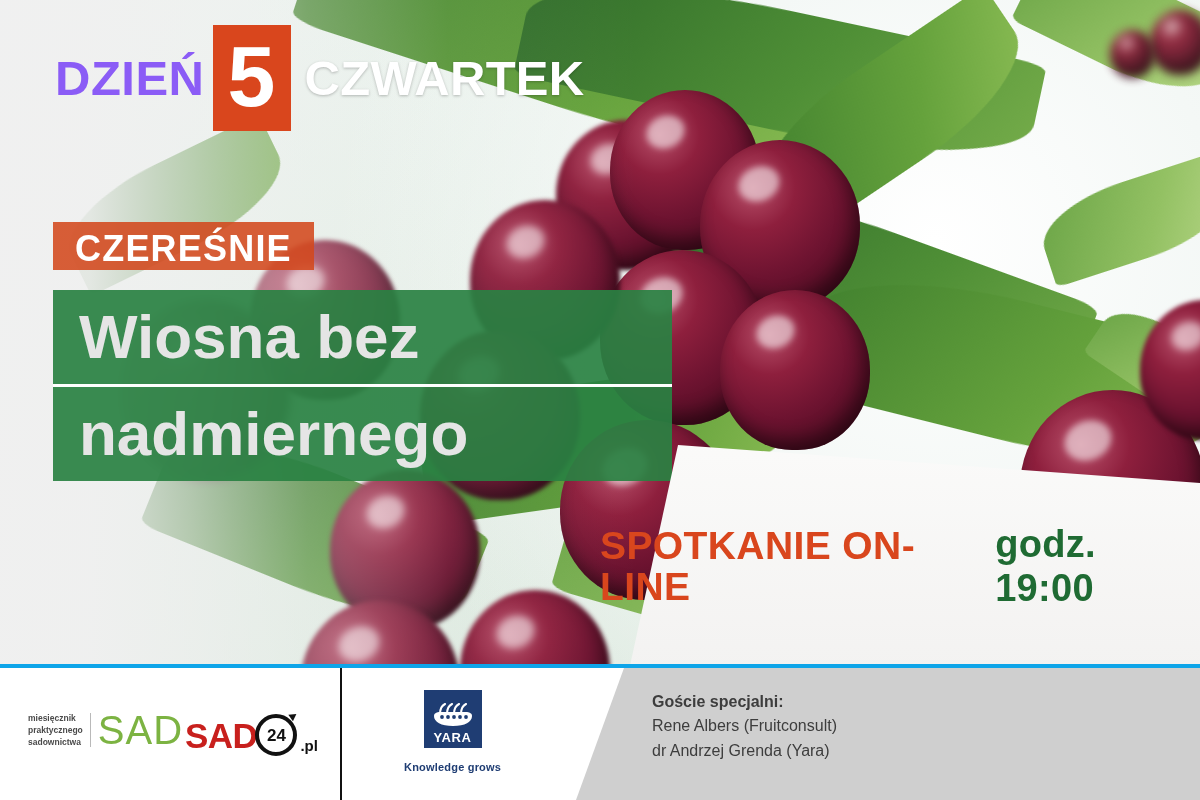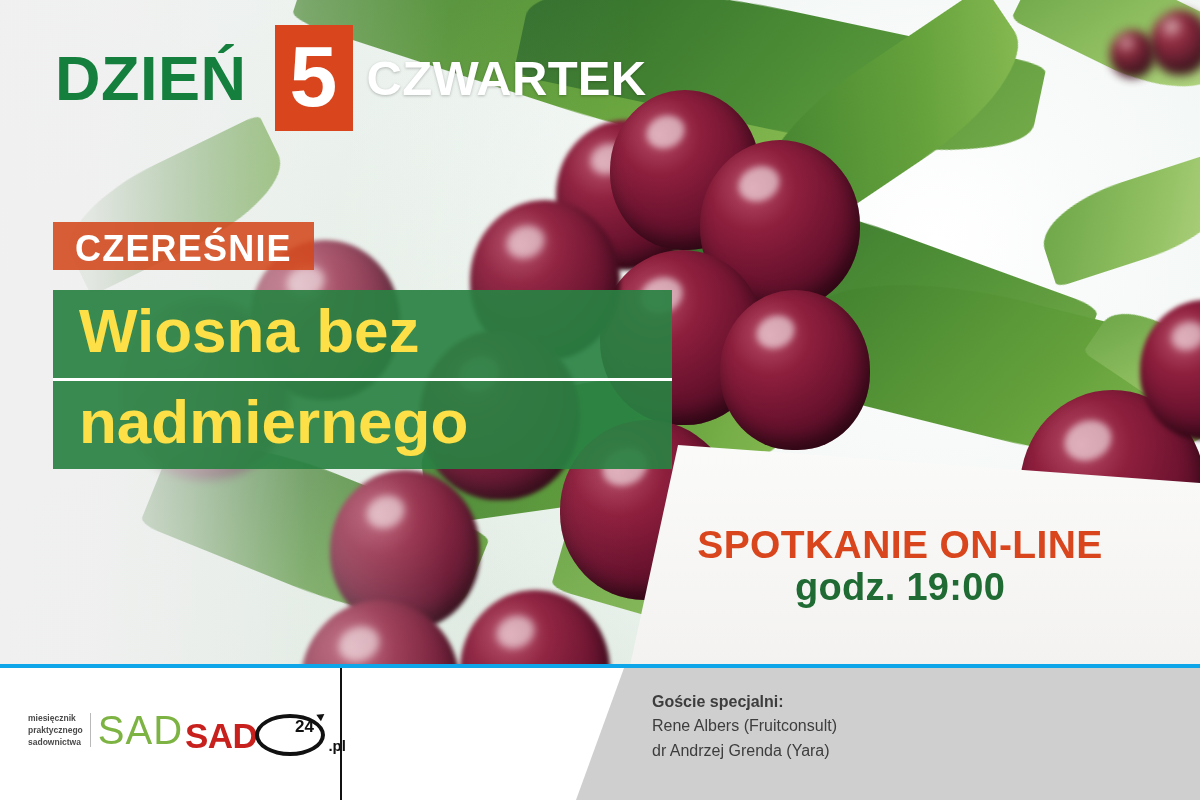--- a/index.html
+++ b/index.html
@@ -47,22 +47,22 @@
       rgba(240,240,240,.93) 14%,
       rgba(240,240,240,.66) 30%,
       rgba(240,240,240,.30) 48%,
       rgba(240,240,240,.06) 70%,
       rgba(240,240,240,0) 100%);
   }
 
   
   .dayrow{position:absolute;left:55px;top:25px;height:106px;display:flex;align-items:center;}
   .dzien{
-    color:#15803d;font-weight:700;font-size:63px;letter-spacing:.5px;
-    line-height:1;padding-right:28px;
+    color:#8b5cf6;font-weight:700;font-size:49px;letter-spacing:.5px;
+    line-height:1;padding-right:8px;
   }
   .daynum{
     background:#d9461d;color:#ffffff;font-weight:700;font-size:86px;line-height:1;
     width:78px;height:106px;display:flex;align-items:center;justify-content:center;
     box-sizing:border-box;padding-bottom:4px;
   }
   .weekday{
     color:#ffffff;font-weight:700;font-size:49px;letter-spacing:.3px;line-height:1;
     padding-left:14px;text-shadow:0 1px 3px rgba(0,0,0,.25);
   }
@@ -72,35 +72,35 @@
     position:absolute;left:53px;top:222px;
     background:rgba(211,72,29,.88);
     color:#ffffff;font-weight:700;font-size:36px;letter-spacing:1.2px;
     padding:9px 22px 3px 22px;line-height:1;
   }
 
   
   .titlewrap{position:absolute;left:53px;top:290px;width:619px;}
   .tline{
     background:rgba(41,129,66,.92);
-    color:#fde047;font-weight:700;font-size:62px;line-height:1;
-    padding:10px 0 16px 26px;box-sizing:border-box;
+    color:#e5e5e5;font-weight:700;font-size:62px;line-height:1;
+    padding:16px 0 16px 26px;box-sizing:border-box;
     border-bottom:3px solid #ffffff;
   }
   .tline:last-child{border-bottom:none;}
 
   
   .rightpanel{
     position:absolute;left:600px;top:425px;width:600px;height:250px;
     background:linear-gradient(180deg,#fbfbfa 0%,#f3f2f1 100%);
     clip-path:polygon(78px 20px, 600px 58px, 600px 250px, 28px 250px);
   }
   .rp-inner{
     position:absolute;left:600px;top:425px;width:600px;height:250px;
-    display:flex;flex-direction:column;align-items:center;justify-content:center;
+    display:flex;flex-direction:row;align-items:center;justify-content:center;
     padding-top:34px;box-sizing:border-box;
   }
   .spotk{color:#d9461d;font-weight:700;font-size:39px;letter-spacing:.4px;line-height:1.05;}
   .bigdate{color:#1f6b33;font-weight:700;font-size:57px;line-height:1.12;letter-spacing:.5px;}
   .hour{color:#1f6b33;font-weight:700;font-size:38px;line-height:1.15;letter-spacing:.3px;}
 
   
   .bottombar{
     position:absolute;left:0;bottom:0;width:1200px;height:132px;background:#ffffff;
     border-top:4px solid #0ea5e9;
@@ -114,21 +114,21 @@
     text-align:left;padding-right:7px;
   }
   .sadmag .bar{width:1px;height:34px;background:#b9b9b9;margin-right:7px;}
   .sadmag .word{color:#7cb342;font-size:40px;font-weight:400;letter-spacing:1px;line-height:1;}
 
   
   .sad24{position:absolute;left:185px;top:46px;display:flex;align-items:center;}
   .sad24 .w{color:#c8201d;font-size:35px;font-weight:700;letter-spacing:-.5px;line-height:1;}
   .sad24 .circ{
     position:relative;width:34px;height:34px;border:4px solid #111;border-radius:50%;
-    display:flex;justify-content:center;margin-left:-2px;padding-left:28px;
+    display:flex;align-items:center;justify-content:center;margin-left:-2px;
   }
   .sad24 .circ span{font-size:17px;font-weight:700;color:#111;line-height:1;}
   .sad24 .circ::before{
     content:"";position:absolute;right:-4px;top:-6px;width:0;height:0;
     border-left:7px solid #111;border-top:4px solid transparent;border-bottom:4px solid transparent;
     transform:rotate(-35deg);
   }
   .sad24 .pl{font-size:15px;font-weight:700;color:#111;margin-left:3px;align-self:flex-end;margin-bottom:2px;}
 
   
@@ -231,20 +231,42 @@
     <div class="sad24">
       <div class="w">SAD</div>
       <div class="circ">
         <span>24</span>
       </div>
       <div class="pl">.pl</div>
     </div>
 
     <div class="divider"></div>
 
+    <div class="yara">
+      <div class="mark">
+        <svg width="46" height="26" viewBox="0 0 46 26" aria-hidden="true">
+          <g fill="none" stroke="#ffffff" stroke-width="2.1" stroke-linecap="round">
+            <path d="M10 11 C10 5, 13 2, 15 1"></path>
+            <path d="M17 11 C17 5, 20 2, 22 1"></path>
+            <path d="M24 11 C24 5, 27 2, 29 1"></path>
+            <path d="M31 11 C31 5, 34 2, 36 1"></path>
+          </g>
+          <path d="M4 13 C4 10, 7 9, 10 9 L36 9 C39 9, 42 10, 42 13 C42 19, 35 23, 23 23 C11 23, 4 19, 4 13 Z" fill="#ffffff"></path>
+          <g fill="#1f3d73">
+            <circle cx="12" cy="14" r="1.9"></circle>
+              <circle cx="18" cy="14" r="1.9"></circle>
+            <circle cx="24" cy="14" r="1.9"></circle>
+              <circle cx="30" cy="14" r="1.9"></circle>
+            <circle cx="36" cy="14" r="1.9"></circle>
+          </g>
+        </svg>
+        <div class="nm">YARA</div>
+      </div>
+      <div class="tag">Knowledge grows</div>
+    </div>
 
     <div class="guests"></div>
     <div class="guests-inner">
       <div class="g-line g-head">Goście specjalni:</div>
       <div class="g-line"><span></span><b>Rene Albers</b> <span>(Fruitconsult)</span></div>
       <div class="g-line"><span>dr </span><b>Andrzej Grenda</b> <span>(Yara)</span></div>
     </div>
 
   </div>
 </div>

